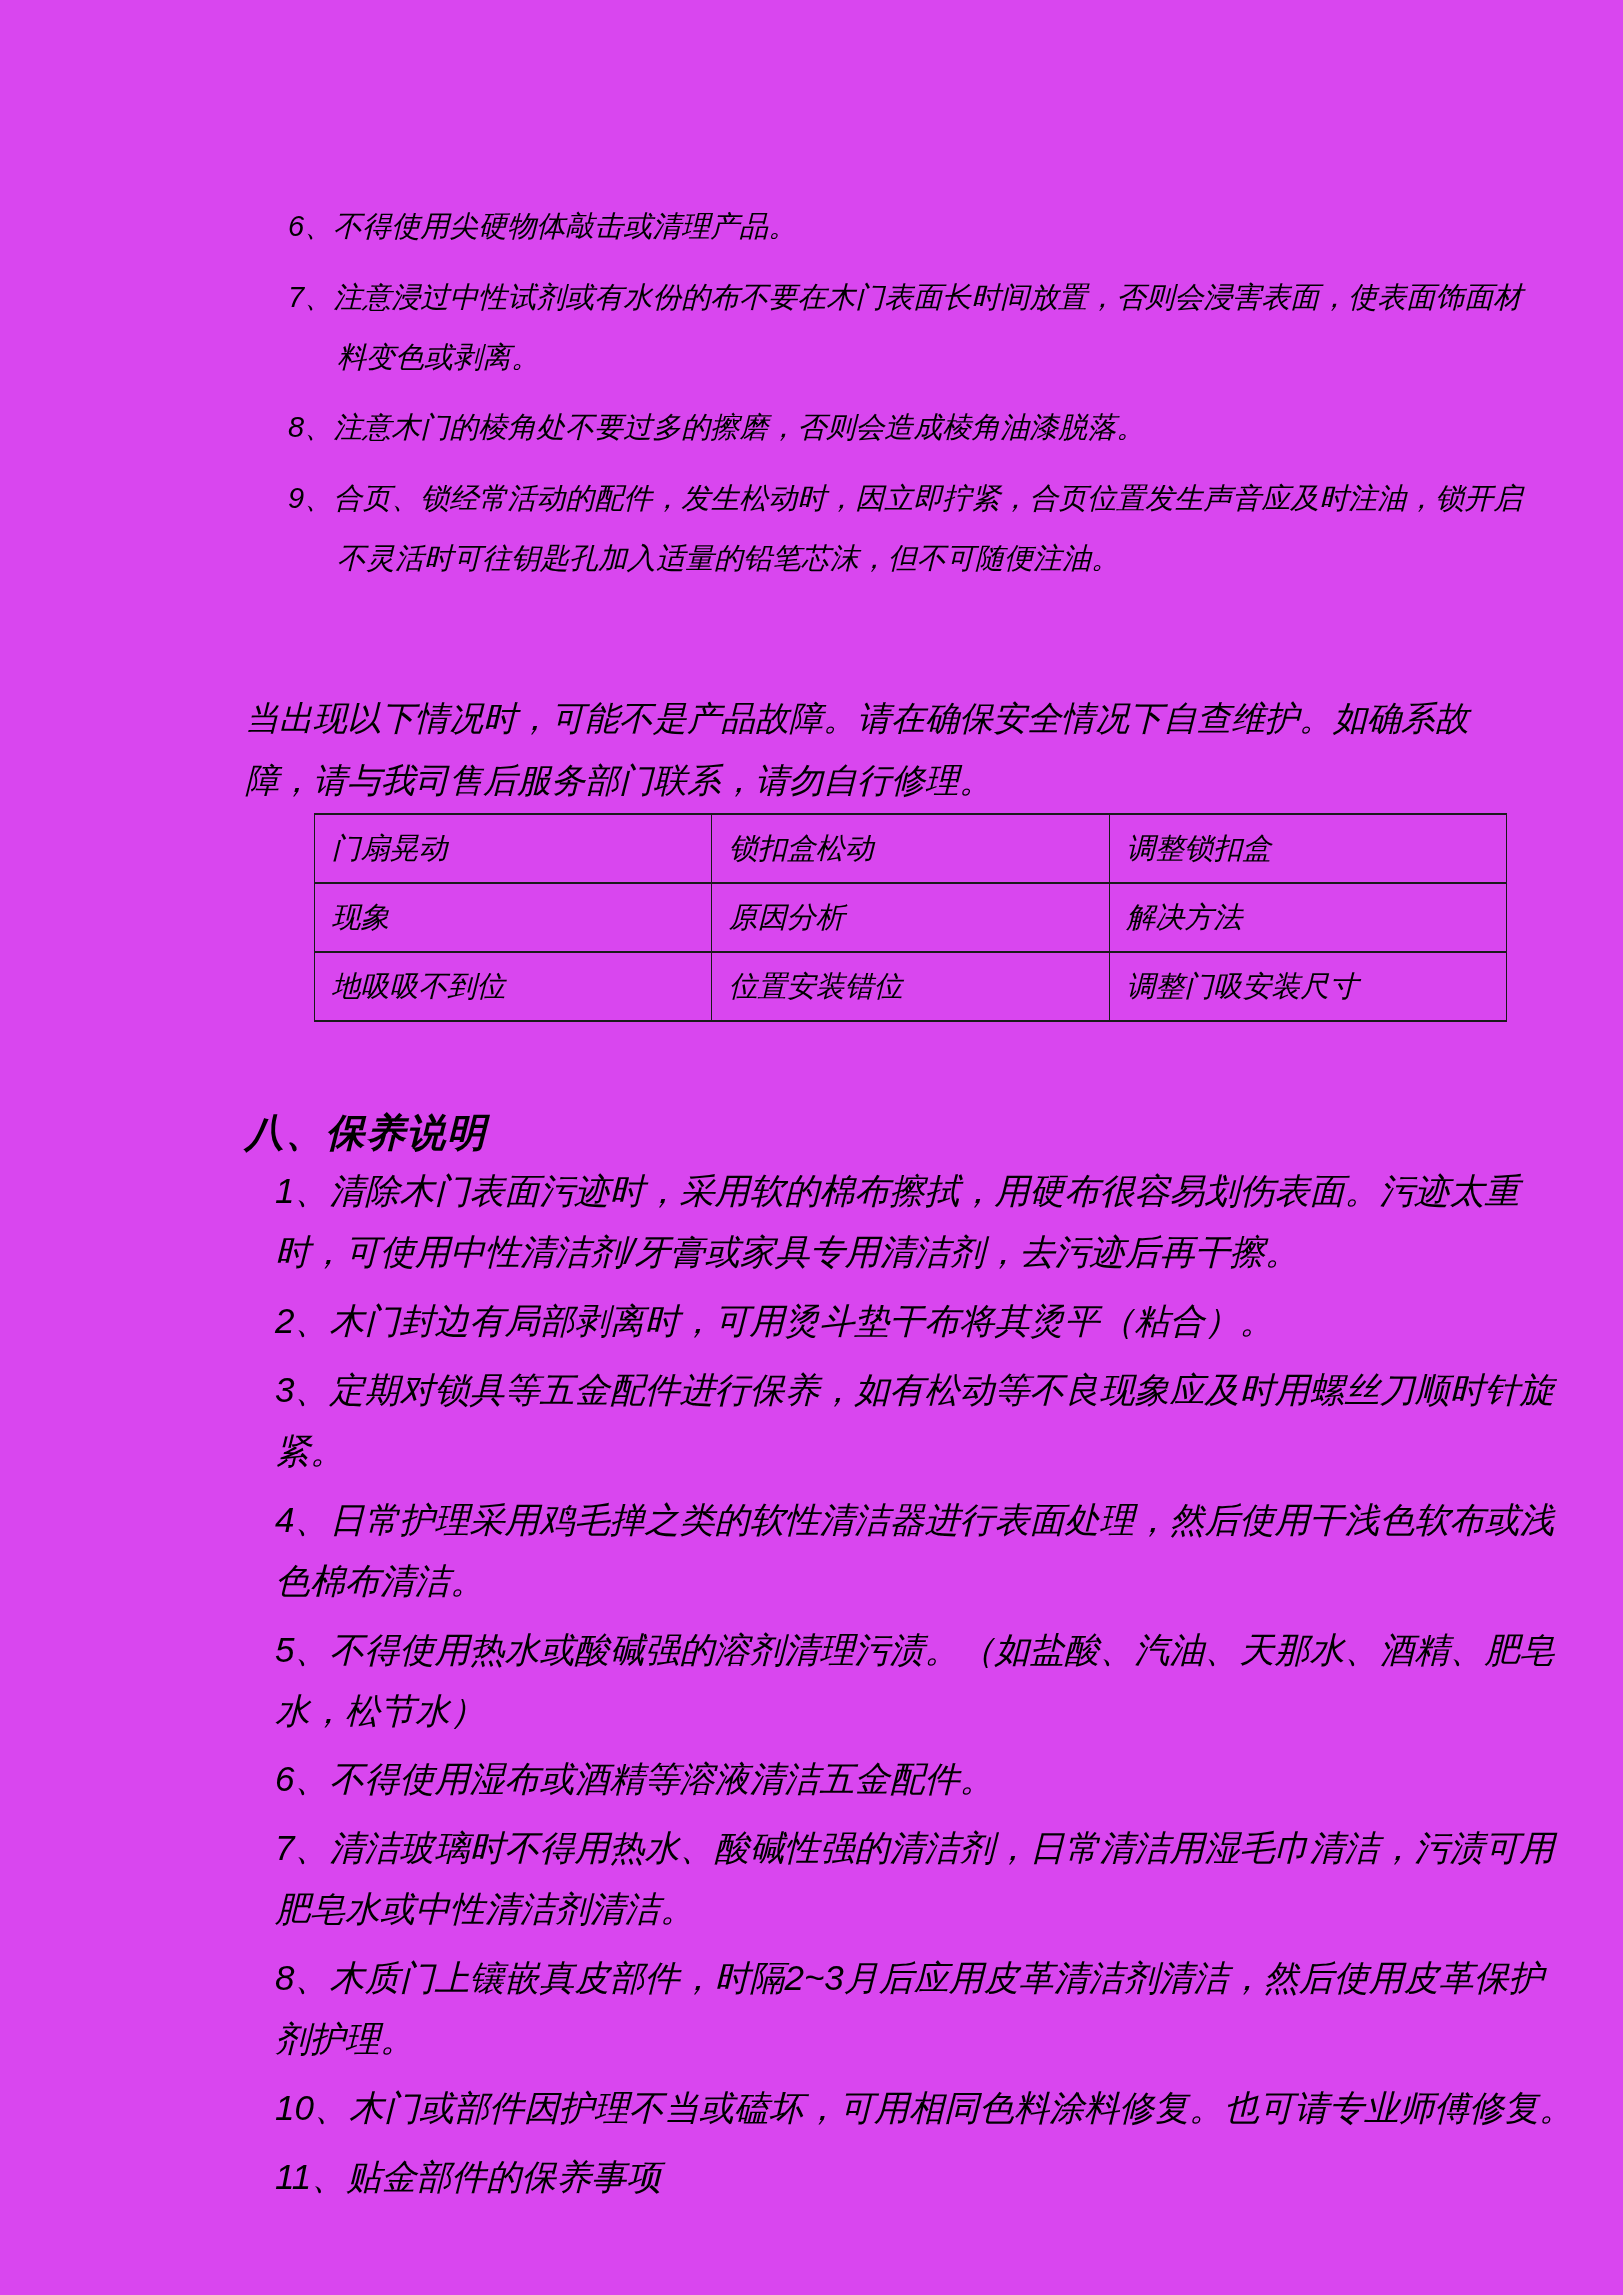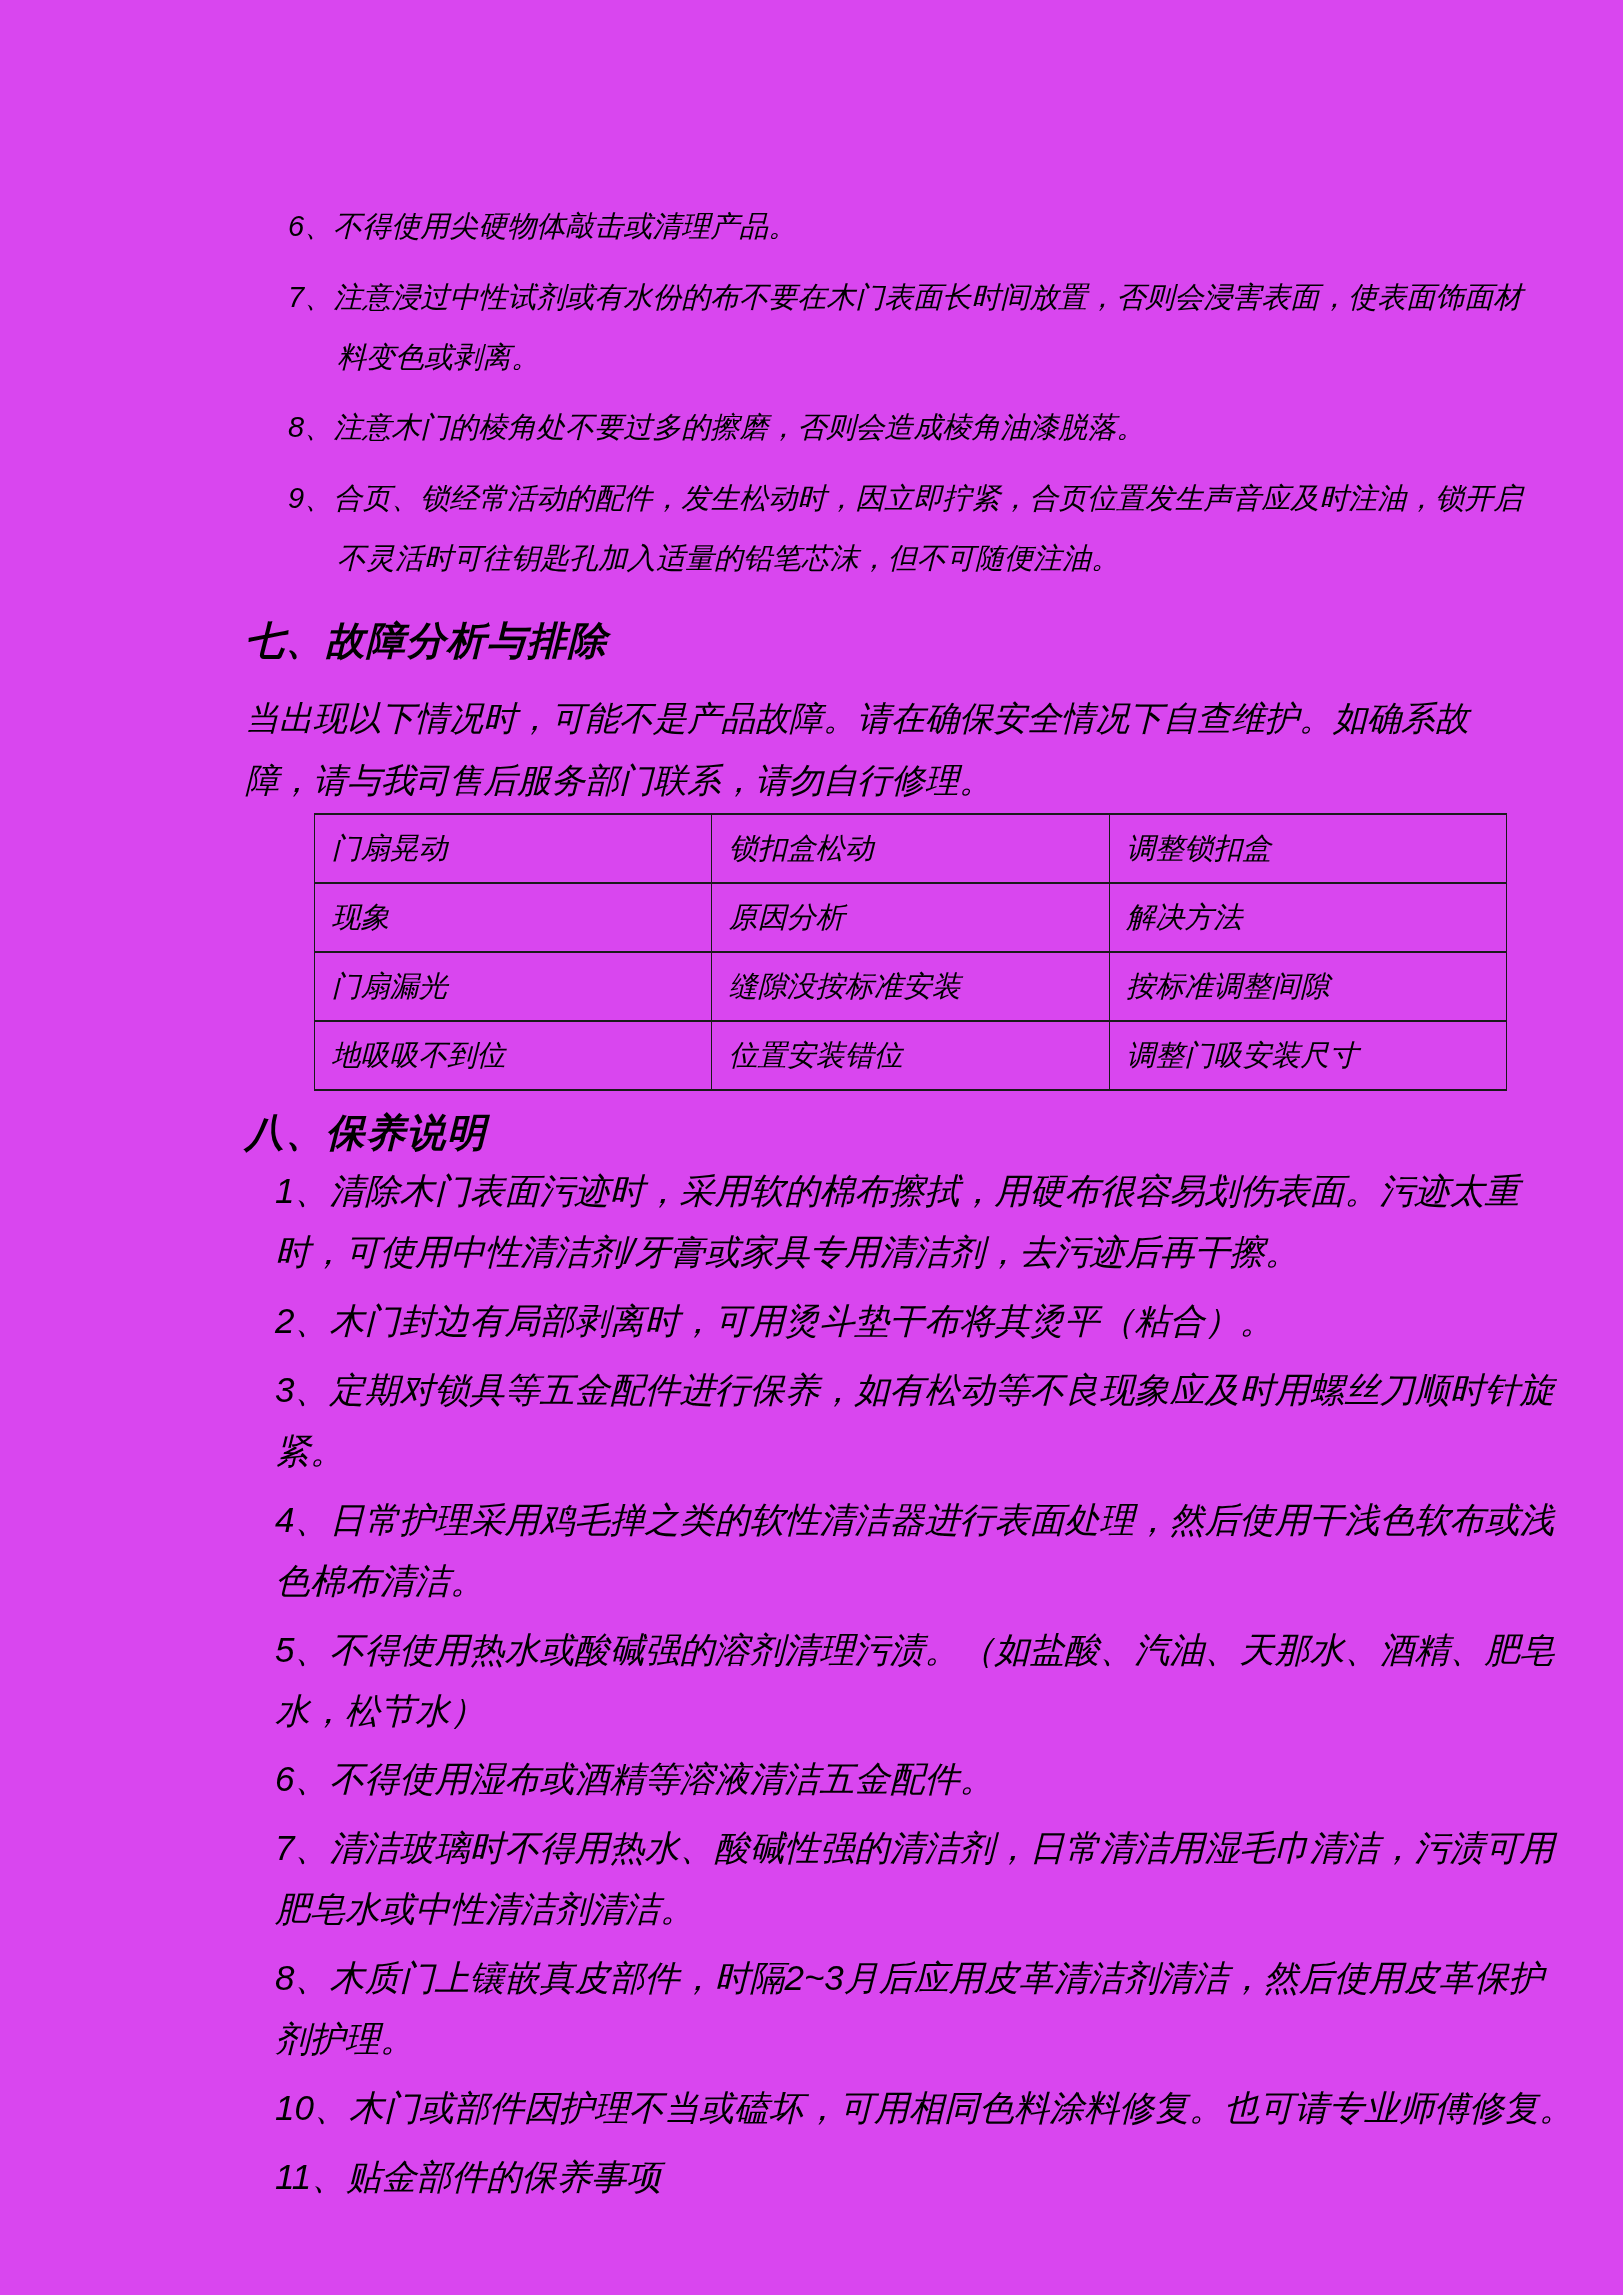--- a/index.html
+++ b/index.html
@@ -98,40 +98,34 @@
 
 <div class="page">
 
   <div class="list-prev">
     <p class="doc-list-item">6、不得使用尖硬物体敲击或清理产品。</p>
     <p class="doc-list-item">7、注意浸过中性试剂或有水份的布不要在木门表面长时间放置，否则会浸害表面，使表面饰面材料变色或剥离。</p>
     <p class="doc-list-item">8、注意木门的棱角处不要过多的擦磨，否则会造成棱角油漆脱落。</p>
     <p class="doc-list-item">9、合页、锁经常活动的配件，发生松动时，因立即拧紧，合页位置发生声音应及时注油，锁开启不灵活时可往钥匙孔加入适量的铅笔芯沫，但不可随便注油。</p>
   </div>
 
-  <h1 class="section-heading heading-7">七、故障分析与排除</h1>
 
   <p class="intro-para">当出现以下情况时，可能不是产品故障。请在确保安全情况下自查维护。如确系故障，请与我司售后服务部门联系，请勿自行修理。</p>
 
   <table class="trouble-table">
     <tbody>
       <tr>
         <td>门扇晃动</td>
         <td>锁扣盒松动</td>
         <td>调整锁扣盒</td>
       </tr>
       <tr>
         <td>现象</td>
         <td>原因分析</td>
         <td>解决方法</td>
-      </tr>
-      <tr>
-        <td>门扇漏光</td>
-        <td>缝隙没按标准安装</td>
-        <td>按标准调整间隙</td>
       </tr>
       <tr>
         <td>地吸吸不到位</td>
         <td>位置安装错位</td>
         <td>调整门吸安装尺寸</td>
       </tr>
     </tbody>
   </table>
 
   <h1 class="section-heading heading-8">八、保养说明</h1>

